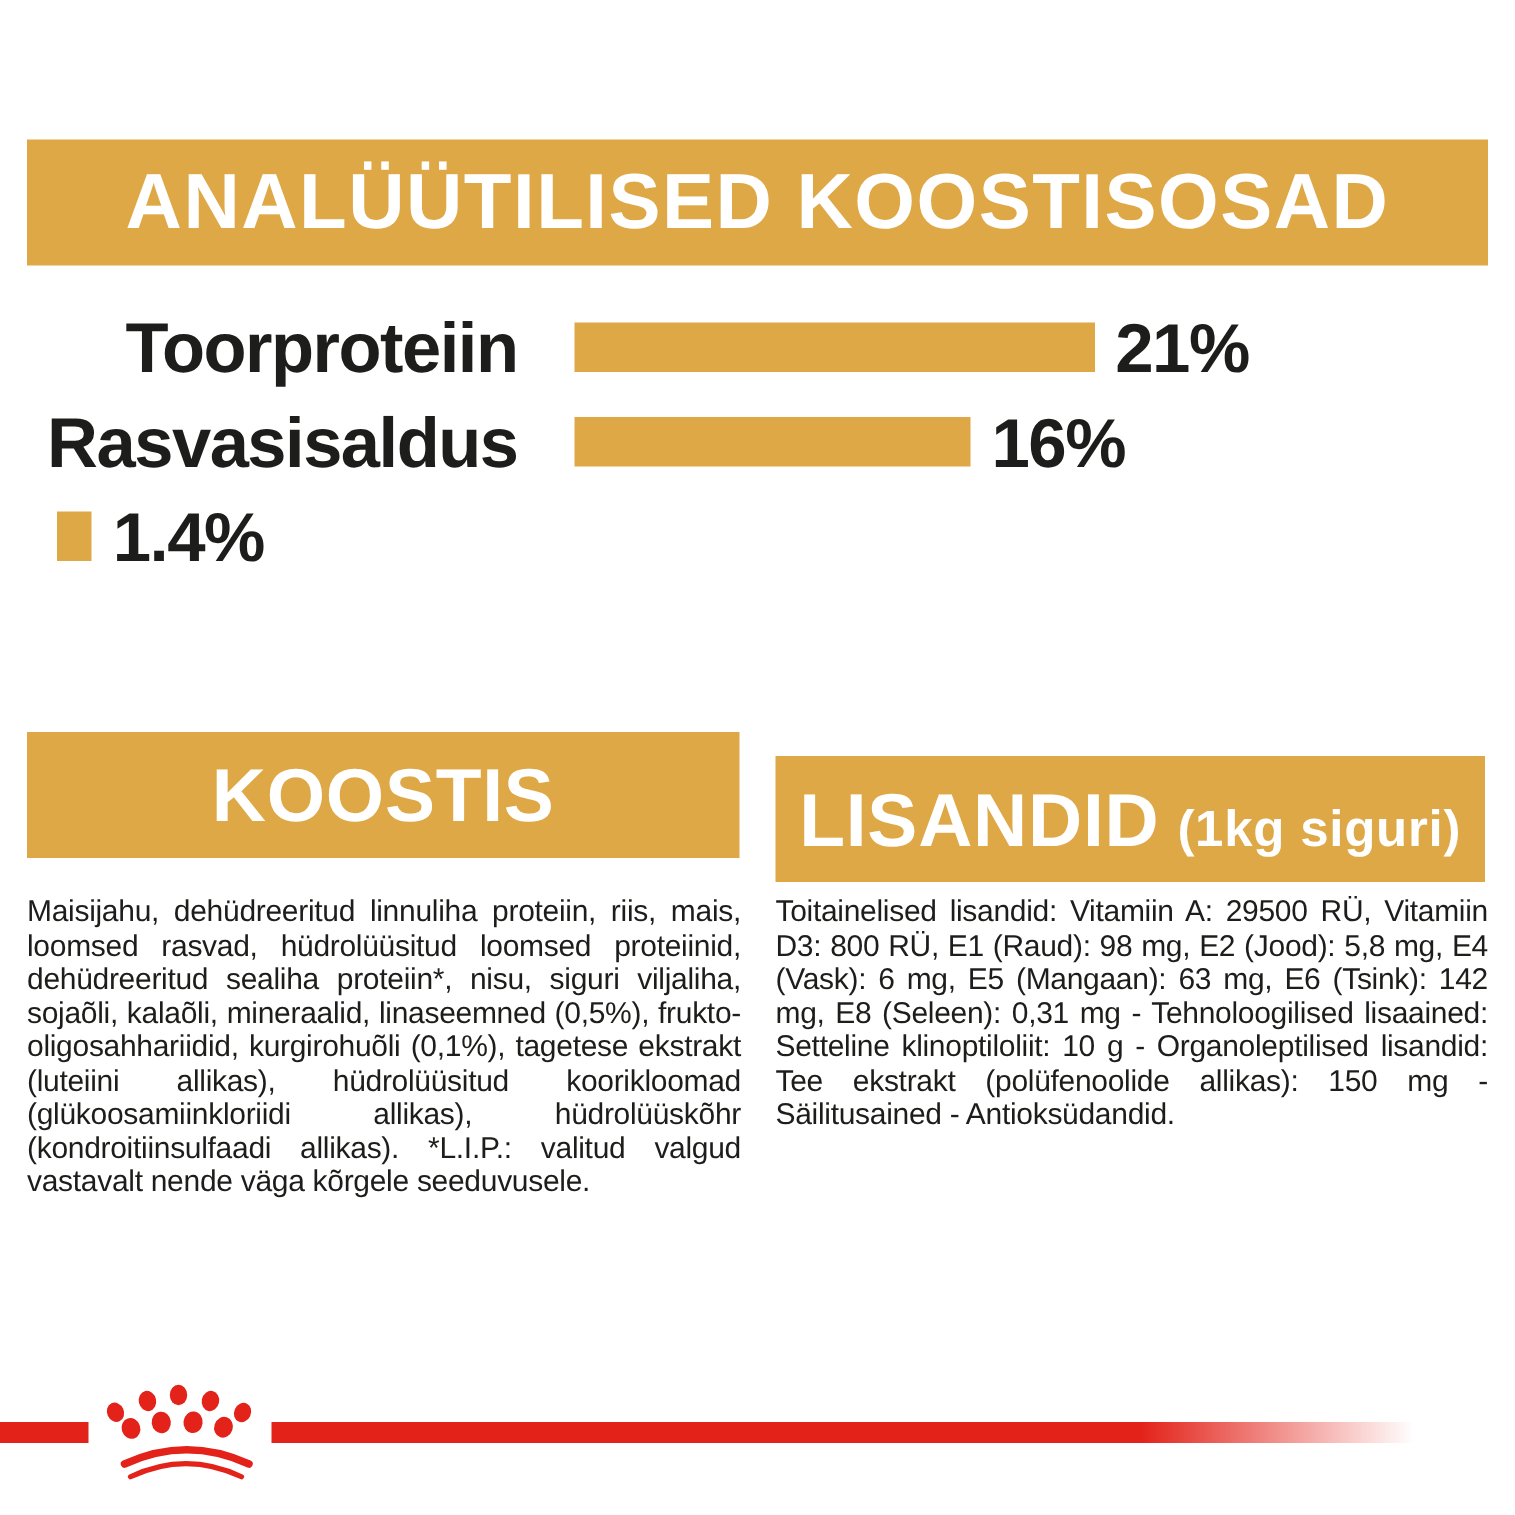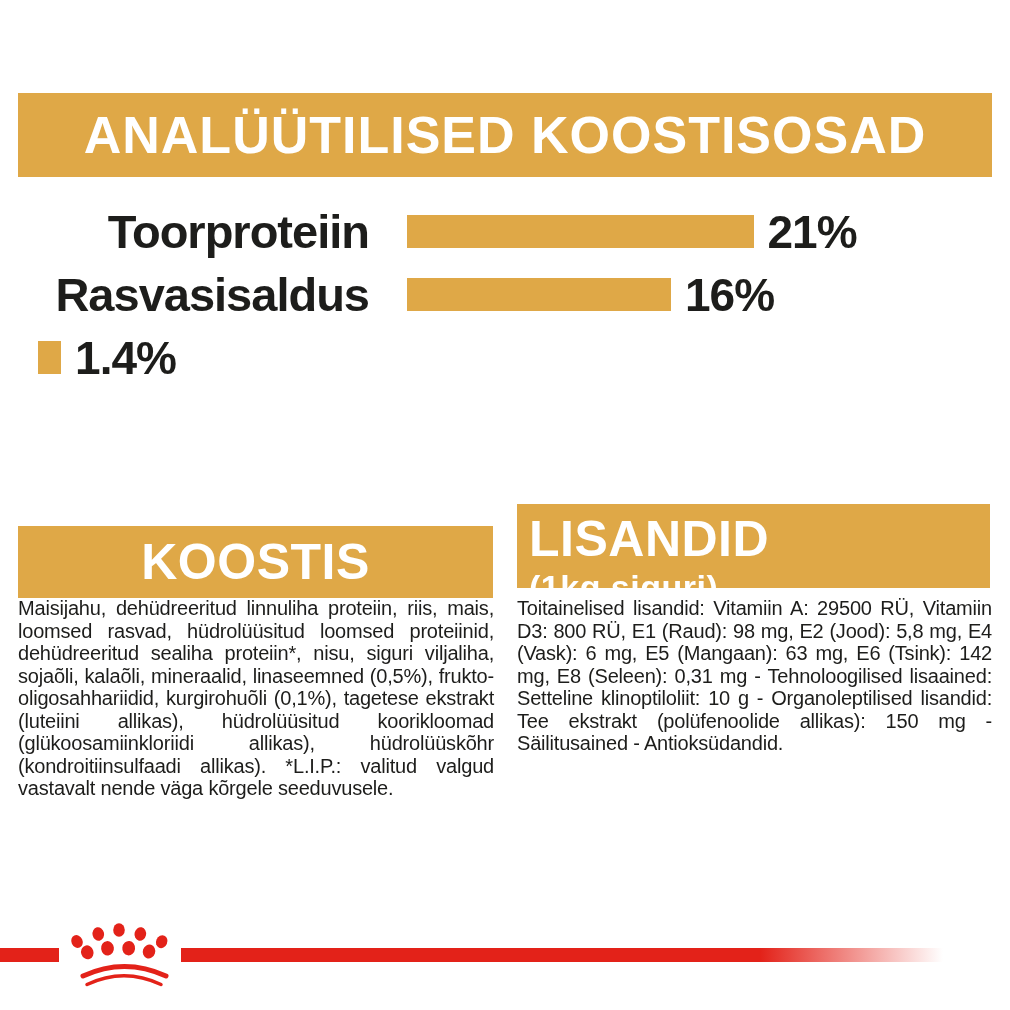--- a/index.html
+++ b/index.html
@@ -5,28 +5,28 @@
   html,body{margin:0;padding:0;background:#fff;}
   .canvas{
     position:relative;width:1010px;height:1010px;background:#ffffff;overflow:hidden;
     font-family:Liberation Sans, sans-serif;color:var(--ink);
   }
   .gold-banner{
     position:absolute;background:var(--gold);color:#fff;font-weight:bold;
     display:flex;align-items:center;justify-content:center;white-space:nowrap;
   }
   .banner-main{left:18px;top:93px;width:974px;height:84px;font-size:52px;letter-spacing:1px;}
-  .banner-left{left:18px;top:526px;width:475px;height:72px;font-size:50px;letter-spacing:0.5px;}
-  .banner-right{left:517px;top:504px;width:473px;height:84px;font-size:50px;letter-spacing:0.5px;align-items:baseline;padding-top:24px;box-sizing:border-box;flex-direction:column;}
+  .banner-left{left:18px;top:488px;width:475px;height:84px;font-size:50px;letter-spacing:0.5px;}
+  .banner-right{left:517px;top:504px;width:473px;height:84px;font-size:50px;letter-spacing:0.5px;align-items:baseline;padding-top:14px;box-sizing:border-box;}
   .banner-right .subtitle{font-size:34px;margin-left:12px;font-weight:bold;}
   .chart{position:absolute;left:0;top:200px;width:1010px;}
   .chart-row{display:flex;align-items:center;height:63px;}
   .chart-label{
     width:345px;text-align:right;font-weight:bold;font-size:47px;
-    letter-spacing:-1px;color:var(--ink);line-height:1;margin-left:24px;
+    letter-spacing:-1px;color:var(--ink);line-height:1;
   }
   .bar-wrap{display:flex;align-items:center;margin-left:38px;}
   .bar{height:33px;background:var(--gold);}
   .chart-value{margin-left:14px;font-weight:bold;font-size:46px;letter-spacing:-1px;color:var(--ink);line-height:1;}
   .body-text{
     position:absolute;font-size:20px;line-height:22.5px;letter-spacing:-0.2px;
     text-align:justify;color:var(--ink);
   }
   .body-left{left:18px;top:597px;width:476px;}
   .body-right{left:517px;top:597px;width:475px;}

